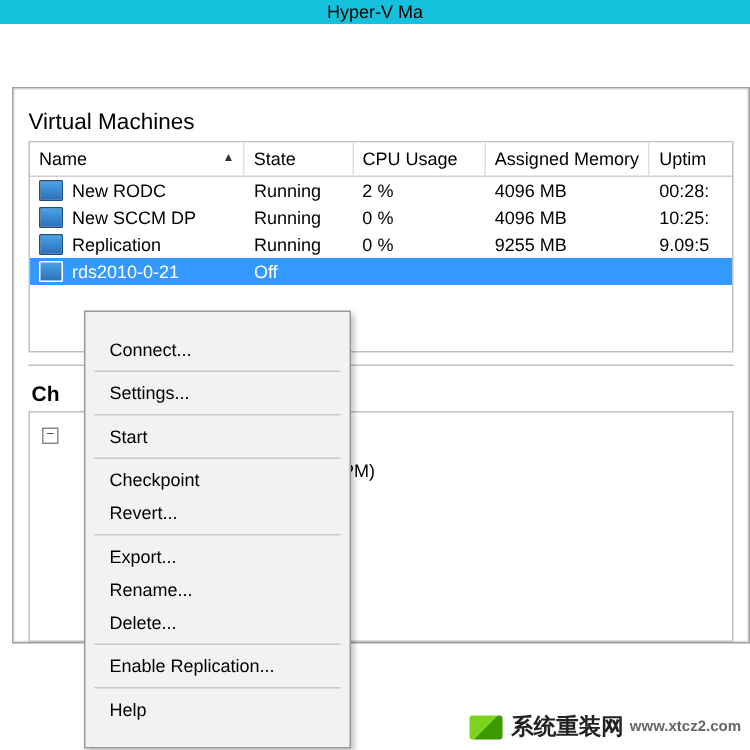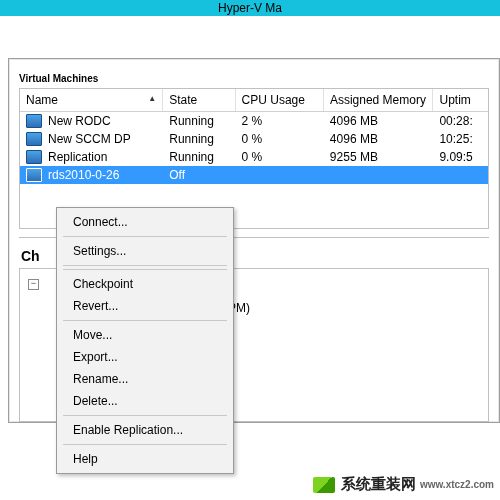--- a/index.html
+++ b/index.html
@@ -1,40 +1,40 @@
 <!DOCTYPE html>
 <html><head>
 <meta charset="utf-8">
 <style>
 html,body{margin:0;padding:0;font-family:"Segoe UI",Tahoma,sans-serif;font-size:12px;background:#fff;color:#000;width:500px;height:500px;overflow:hidden}
 .titlebar{height:16px;background:#15c1dd;color:#000;display:flex;align-items:center;justify-content:center;font-size:12px}
 .outer{position:absolute;top:58px;left:8px;right:0;border:1px solid #9f9f9f;background:#fff;box-shadow:inset 0 0 0 1px #e6e6e6}
 .group{margin:14px 10px 8px 10px}
-.group-title{font-weight:700;font-size:10px;margin-bottom:4px}
+.group-title{font-weight:400;font-size:15px;margin-bottom:4px}
 .grid{border:1px solid #c0c0c0}
 .hdr{display:flex;background:#fff;border-bottom:1px solid #d0d0d0}
 .hdr .col{padding:4px 6px;border-right:1px solid #e0e0e0;box-sizing:border-box;position:relative}
 .sort-icon{position:absolute;right:6px;top:5px;font-size:8px;color:#333}
 .row{display:flex;height:18px;align-items:center}
 .row .cell{padding:1px 6px;box-sizing:border-box;white-space:nowrap;overflow:hidden}
 .c-name{width:160px;display:flex;align-items:flex-end}
 .c-state{width:80px}
 .c-cpu{width:98px}
 .c-mem{width:122px}
 .c-up{width:60px}
 .vm-icon{width:14px;height:12px;margin-right:6px;background:linear-gradient(#4aa3e8,#2c6fb8);border:1px solid #1a4e86;border-radius:1px;flex:0 0 auto}
 .row.sel{background:#3399ff;color:#fff}
 .row.sel .vm-icon{border-color:#fff}
 .blank{height:44px}
 .section-sep{border-top:1px solid #c0c0c0;margin:4px 10px 0 10px}
 .chk-title{font-weight:700;font-size:14px;margin:10px 16px 4px 12px}
 .chk-body{border:1px solid #c0c0c0;margin:0 10px 0 10px;height:140px;padding:6px 8px;position:relative;background:#fff}
 .tree-toggle{display:inline-block;width:9px;height:9px;border:1px solid #8a8a8a;font-size:9px;line-height:7px;text-align:center;margin-right:4px;color:#444}
 
-.ctx{position:absolute;left:56px;top:207px;width:172px;background:#f2f2f2;border:1px solid #9a9a9a;box-shadow:2px 2px 4px rgba(0,0,0,.25);padding:3px 2px;z-index:50}
+.ctx{position:absolute;left:56px;top:207px;width:172px;background:#f2f2f2;border:1px solid #9a9a9a;box-shadow:2px 2px 4px rgba(0,0,0,.25);padding:14px 2px;z-index:50}
 .ctx .mi{padding:4px 14px;color:#000}
 .ctx .sep{height:1px;background:#c8c8c8;margin:3px 4px}
 
 .wm{position:absolute;right:6px;bottom:6px;display:flex;align-items:center;gap:6px;color:#222;font-weight:700;font-size:15px;z-index:60;text-shadow:0 0 3px #fff,0 0 3px #fff}
 .wm .lg{width:22px;height:16px;background:linear-gradient(135deg,#7ed321 50%,#3c9a00 50%);border-radius:2px;position:relative}
 .wm .sub{font-size:10px;font-weight:700;color:#666;margin-left:-2px}
 </style>
 </head>
 <body>
 
@@ -83,21 +83,21 @@
             <span>Replication</span>
           </div>
         <div class="cell c-state">Running</div>
         <div class="cell c-cpu">0 %</div>
         <div class="cell c-mem">9255 MB</div>
         <div class="cell c-up">9.09:5</div>
       </div>
       <div class="row sel">
         <div class="cell c-name">
             <span class="vm-icon"></span>
-            <span>rds2010-0-26</span>
+            <span>rds2010-0-21</span>
           </div>
         <div class="cell c-state">Off</div>
         <div class="cell c-cpu"></div>
         <div class="cell c-mem"></div>
         <div class="cell c-up"></div>
       </div>
       <div class="blank"></div>
     </div>
   </div>
 
@@ -109,25 +109,25 @@
     <span style="position:absolute;left:198px;top:32px;color:#000">9 PM)</span>
   </div>
 
 </div>
 
 <div class="ctx">
   <div class="mi">Connect...</div>
   <div class="sep"></div>
   <div class="mi">Settings...</div>
   <div class="sep"></div>
+  <div class="mi">Start</div>
   <div class="sep"></div>
   <div class="mi">Checkpoint</div>
   <div class="mi">Revert...</div>
   <div class="sep"></div>
-  <div class="mi">Move...</div>
   <div class="mi">Export...</div>
   <div class="mi">Rename...</div>
   <div class="mi">Delete...</div>
   <div class="sep"></div>
   <div class="mi">Enable Replication...</div>
   <div class="sep"></div>
   <div class="mi">Help</div>
 </div>
 
 <div class="wm">

